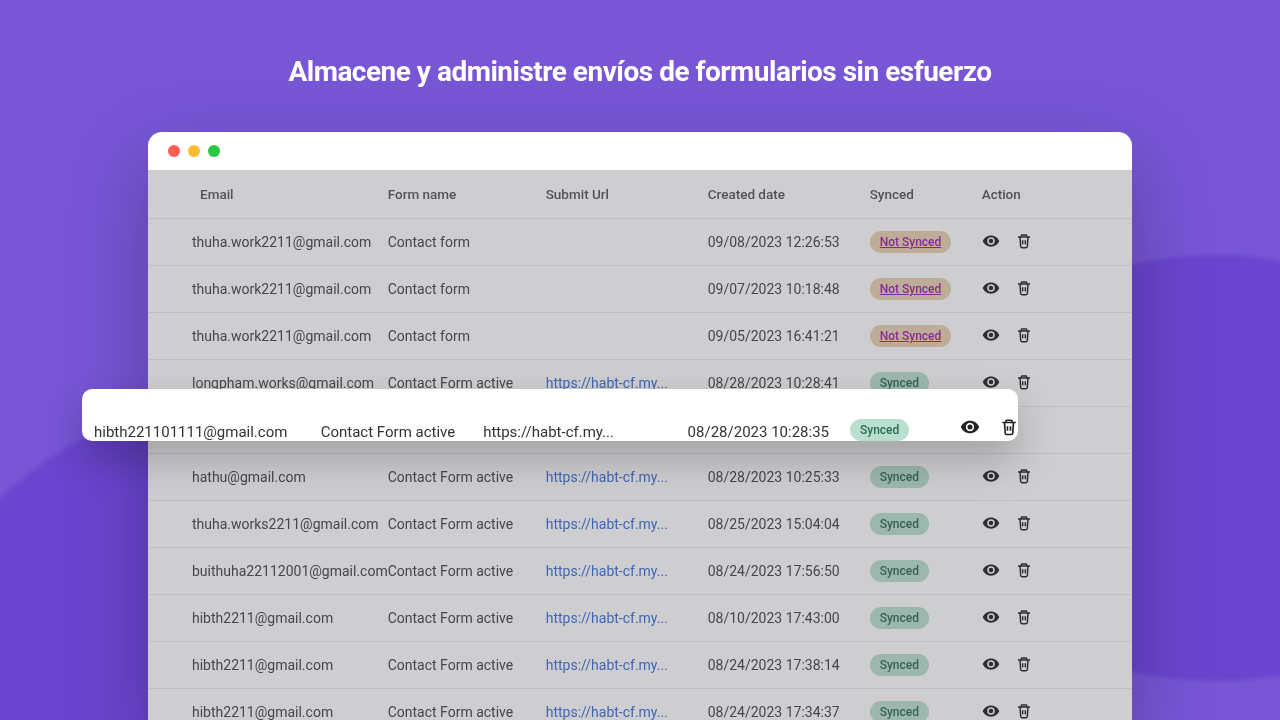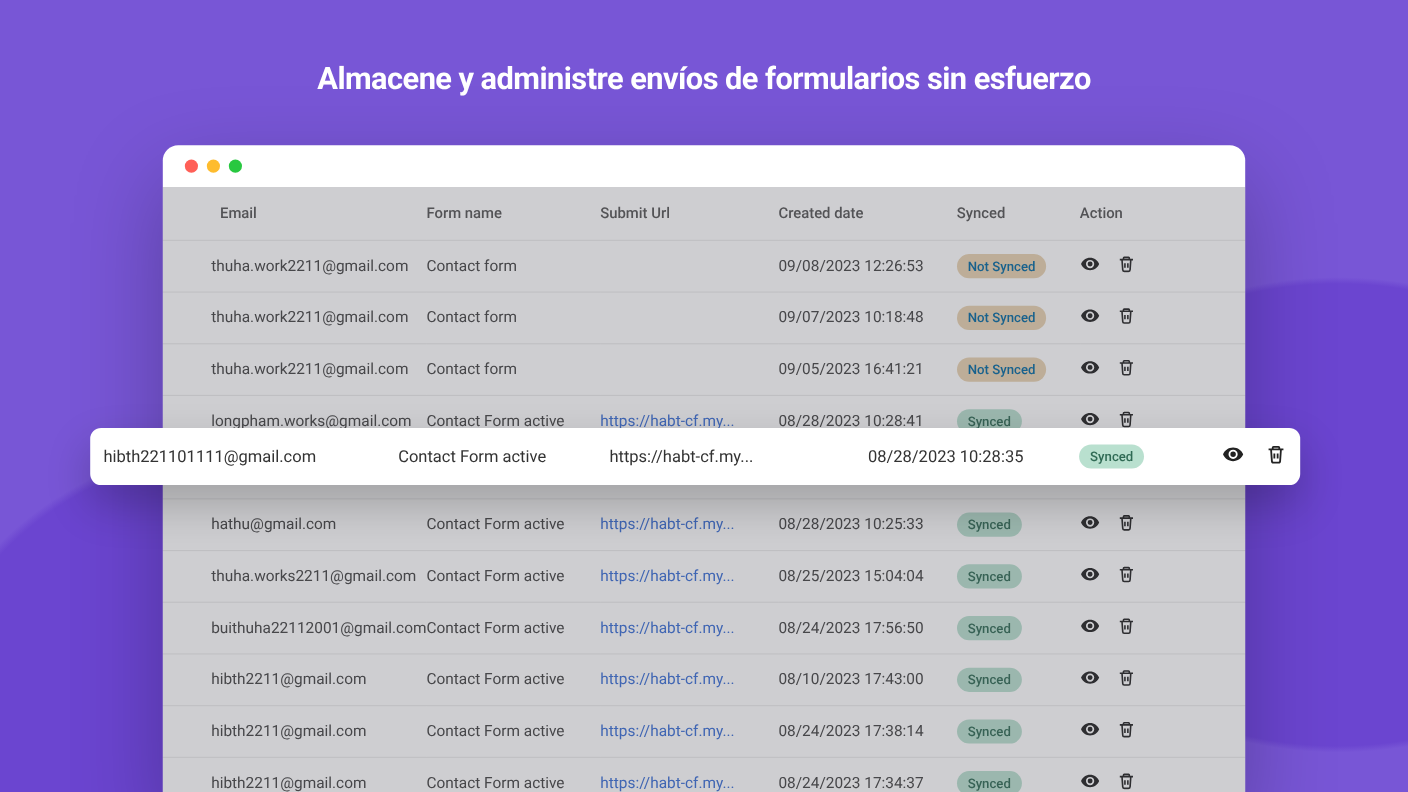--- a/index.html
+++ b/index.html
@@ -80,36 +80,36 @@
 }
 tbody td:first-child { padding-left: 44px; margin-left: 31px; }
 .link { color: #3b6fd6; text-decoration: none; }
 .badge {
   display: inline-block;
   padding: 4px 10px;
   border-radius: 12px;
   font-size: 12px;
   font-weight: 500;
 }
-.badge-ns { background: #e8d2b0; color: #0369a1; }
+.badge-ns { background: #e8d2b0; color: #a21caf; text-decoration: underline; }
 .badge-s { background: #b9e0cf; color: #2f6a54; }
 .actions { display: flex; gap: 16px; align-items: center; }
 .icon-eye, .icon-trash { cursor: pointer; color: #2a2a2a; }
 .float-row {
   position: absolute;
   top: 389px;
   left: 82px;
-  width: 1100px;
+  width: 936px;
   height: 52px;
   background: #fff;
   border-radius: 10px;
   box-shadow: 0 18px 40px rgba(0,0,0,.22);
   z-index: 10;
   display: flex;
-  align-items: center;
+  align-items: flex-end;
 }
 .float-row .c { font-size: 15px; color: #333; }
 .float-row .c1 { width: 280px; padding-left: 12px; }
 .float-row .c2 { width: 192px; }
 .float-row .c3 { width: 198px; }
 .float-row .c4 { width: 192px; margin-left: 37px; }
 .float-row .c5 { width: 130px; }
 .float-row .c6 { display: flex; gap: 20px; align-items: center; }
 .float-link { color: #3b6fd6; }
 </style>

